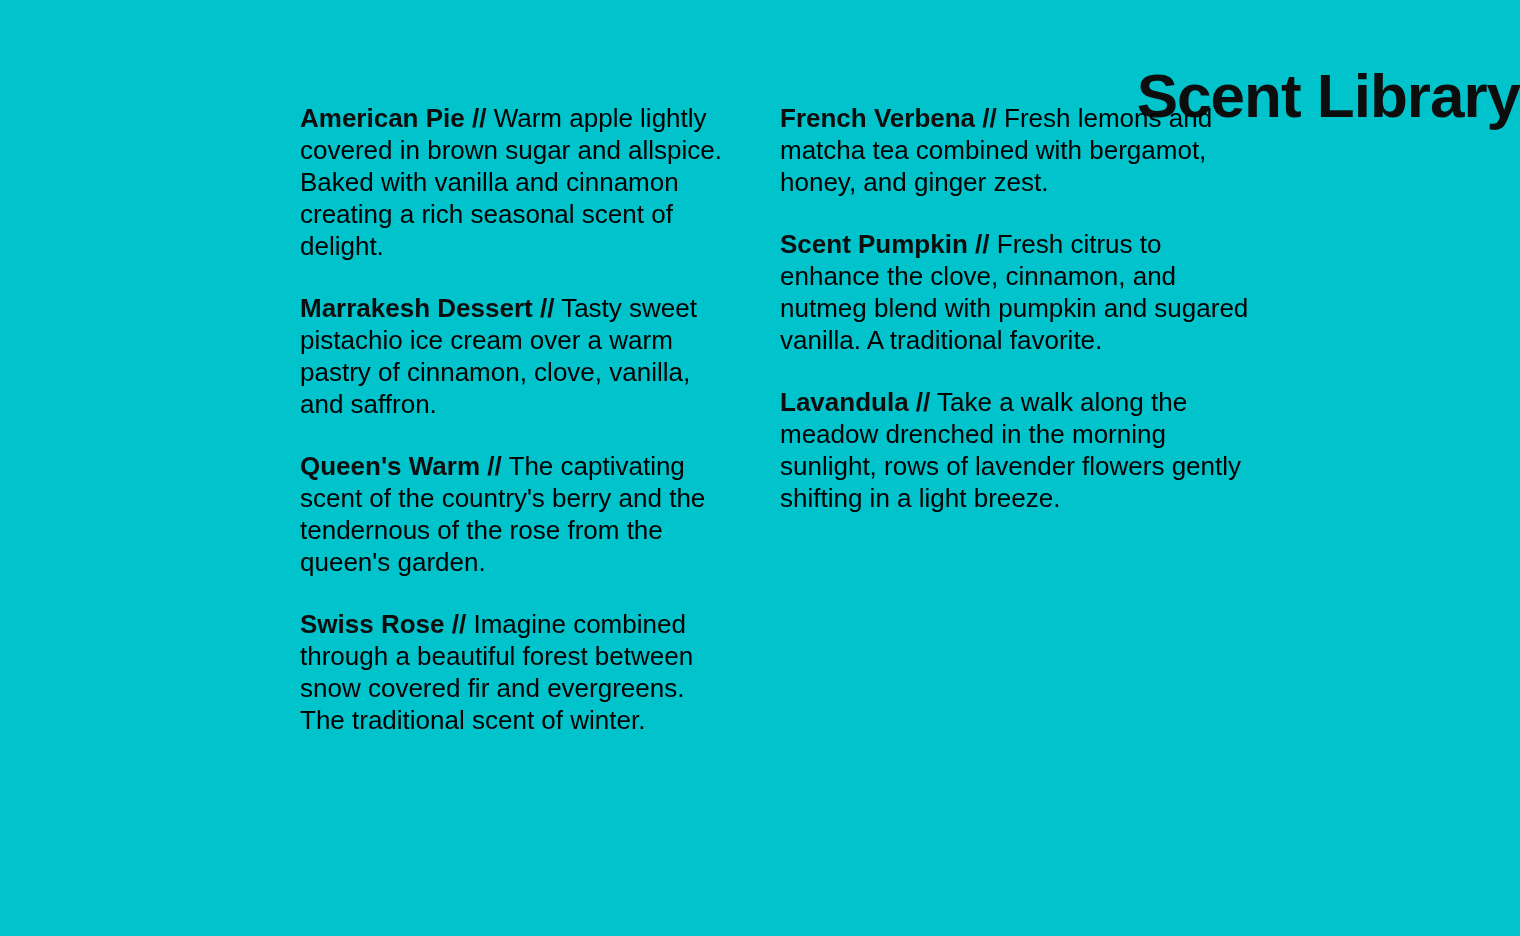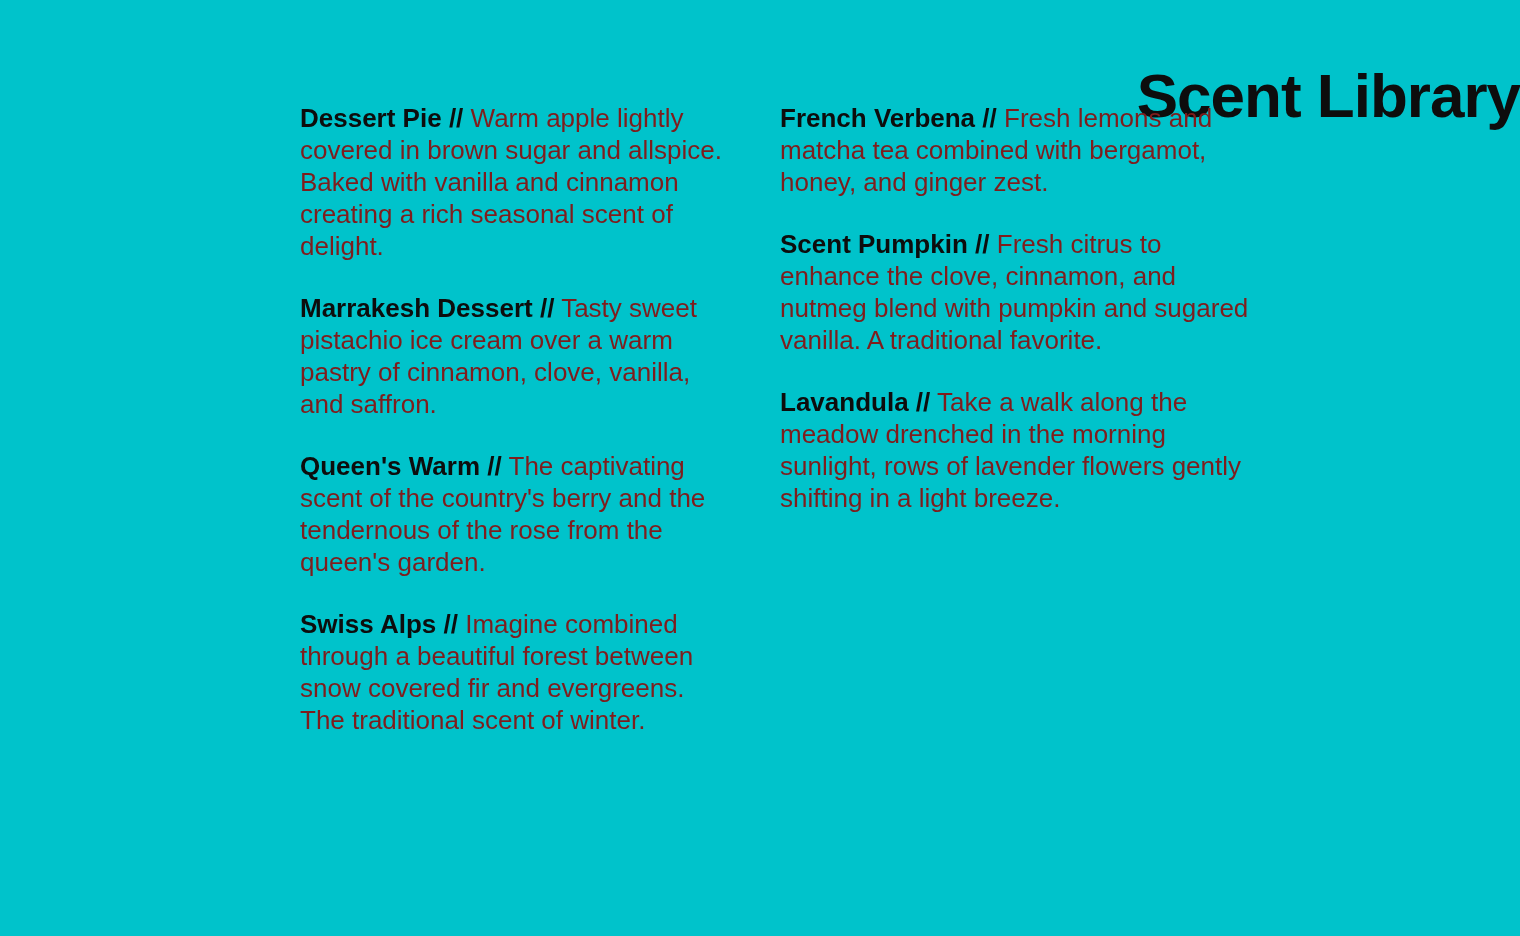--- a/index.html
+++ b/index.html
@@ -45,37 +45,37 @@
     font-weight: 500;
     color: #ffffff;
   }
   .col-left .entry { width: 432px; }
   .col-right .entry { width: 475px; }
   .scent-name, .scent-sep {
     color: #0d0d0d;
     font-weight: 700;
   }
   .scent-desc {
-    color: #7f1d1d;
+    color: #000000;
   }
 </style>
 </head>
 <body>
 
 <div class="canvas">
 
   <h1 class="page-title">Scent Library</h1>
 
   <div class="columns">
 
     <div class="col col-left">
-      <p class="entry"><span class="scent-name">Dessert Pie</span> <span class="scent-sep">//</span> <span class="scent-desc">Warm apple lightly covered in brown sugar and allspice. Baked with vanilla and cinnamon creating a rich seasonal scent of delight.</span></p>
+      <p class="entry"><span class="scent-name">American Pie</span> <span class="scent-sep">//</span> <span class="scent-desc">Warm apple lightly covered in brown sugar and allspice. Baked with vanilla and cinnamon creating a rich seasonal scent of delight.</span></p>
       <p class="entry"><span class="scent-name">Marrakesh Dessert</span> <span class="scent-sep">//</span> <span class="scent-desc">Tasty sweet pistachio ice cream over a warm pastry of cinnamon, clove, vanilla, and saffron.</span></p>
       <p class="entry"><span class="scent-name">Queen's Warm</span> <span class="scent-sep">//</span> <span class="scent-desc">The captivating scent of the country's berry and the tendernous of the rose from the queen's garden.</span></p>
-      <p class="entry"><span class="scent-name">Swiss Alps</span> <span class="scent-sep">//</span> <span class="scent-desc">Imagine combined through a beautiful forest between snow covered fir and evergreens. The traditional scent of winter.</span></p>
+      <p class="entry"><span class="scent-name">Swiss Rose</span> <span class="scent-sep">//</span> <span class="scent-desc">Imagine combined through a beautiful forest between snow covered fir and evergreens. The traditional scent of winter.</span></p>
     </div>
 
     <div class="col col-right">
       <p class="entry"><span class="scent-name">French Verbena</span> <span class="scent-sep">//</span> <span class="scent-desc">Fresh lemons and matcha tea combined with bergamot, honey, and ginger zest.</span></p>
       <p class="entry"><span class="scent-name">Scent Pumpkin</span> <span class="scent-sep">//</span> <span class="scent-desc">Fresh citrus to enhance the clove, cinnamon, and nutmeg blend with pumpkin and sugared vanilla. A traditional favorite.</span></p>
       <p class="entry"><span class="scent-name">Lavandula</span> <span class="scent-sep">//</span> <span class="scent-desc">Take a walk along the meadow drenched in the morning sunlight, rows of lavender flowers gently shifting in a light breeze.</span></p>
     </div>
 
   </div>
 

